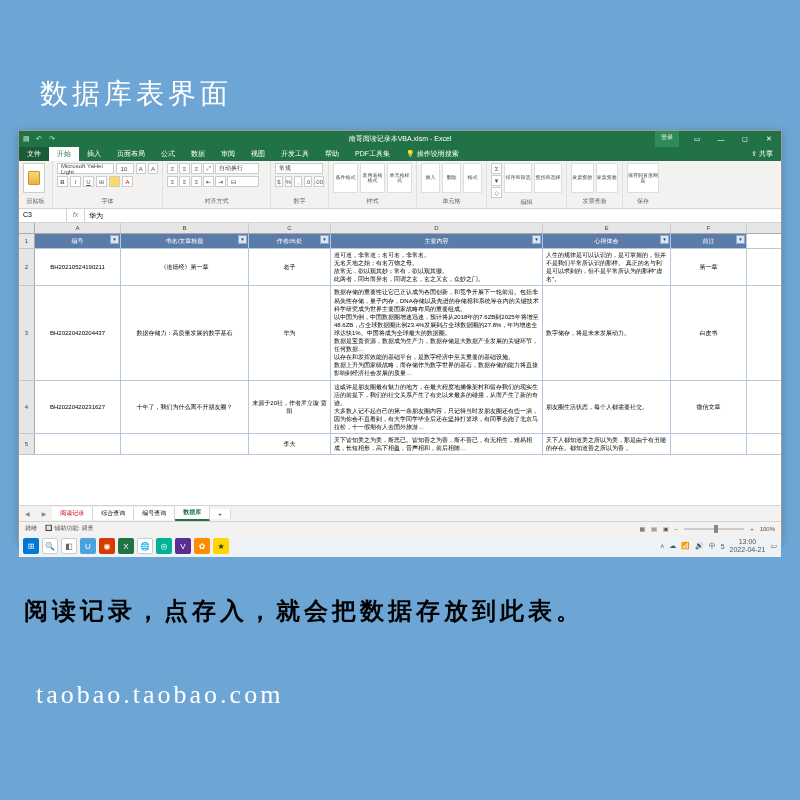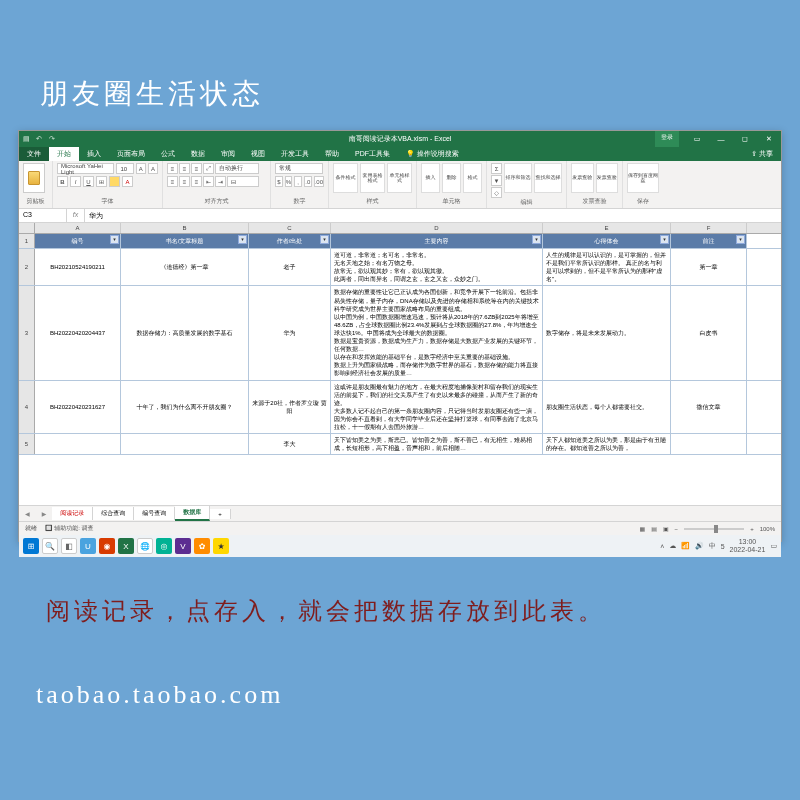--- a/index.html
+++ b/index.html
@@ -50,27 +50,27 @@
 .sheet-tab.active { background:#fff; border-bottom:2px solid #217346; color:#217346; font-weight:bold; }
 .sheet-tab.red { color:#c00; }
 .status-bar { height:14px; background:#f3f2f1; border-top:1px solid #d4d4d4; display:flex; align-items:center; font-size:6px; color:#555; padding:0 6px; }
 .status-bar .right { margin-left:auto; display:flex; align-items:center; gap:6px; }
 .zoom-slider { width:60px; height:2px; background:#ccc; position:relative; }
 .zoom-slider::after { content:''; position:absolute; left:50%; top:-3px; width:4px; height:8px; background:#888; }
 .taskbar { height:22px; background:#eef2f5; display:flex; align-items:center; padding:0 4px; gap:3px; font-size:7px; }
 .tb-icon { width:16px; height:16px; border-radius:2px; display:flex; align-items:center; justify-content:center; font-size:8px; color:#fff; }
 .tb-start{background:#0078d4} .tb-search{background:#fff;border:1px solid #ccc;color:#666} .tb-edge{background:#fff;border:1px solid #ccc} .tb-red{background:#d83b01} .tb-xl{background:#217346} .tb-teal{background:#00b294} .tb-v{background:#5c2d91} .tb-or{background:#ff8c00} .tb-yel{background:#ffd700;color:#333}
 .tb-tray { margin-left:auto; display:flex; align-items:center; gap:5px; color:#555; }
-.caption-1 { color:#7f1d1d; font-size:24px; font-weight:400; letter-spacing:4px; position:absolute; top:595px; left:46px; }
+.caption-1 { color:#000000; font-size:24px; font-weight:700; letter-spacing:4px; position:absolute; top:595px; left:24px; }
 .caption-2 { color:#fff; font-size:26px; font-weight:300; font-family:"Comic Sans MS",cursive; letter-spacing:3px; position:absolute; top:680px; left:36px; }
 </style>
 </head>
 <body>
 
-<div class="page-title">朋友圈生活状态</div>
+<div class="page-title">数据库表界面</div>
 
 <div class="excel-window">
 
   <div class="titlebar">
     <div class="qat">
       <span>▤</span>
       <span>↶</span>
       <span>↷</span>
     </div>
     <span>南哥阅读记录本VBA.xlsm - Excel</span>

